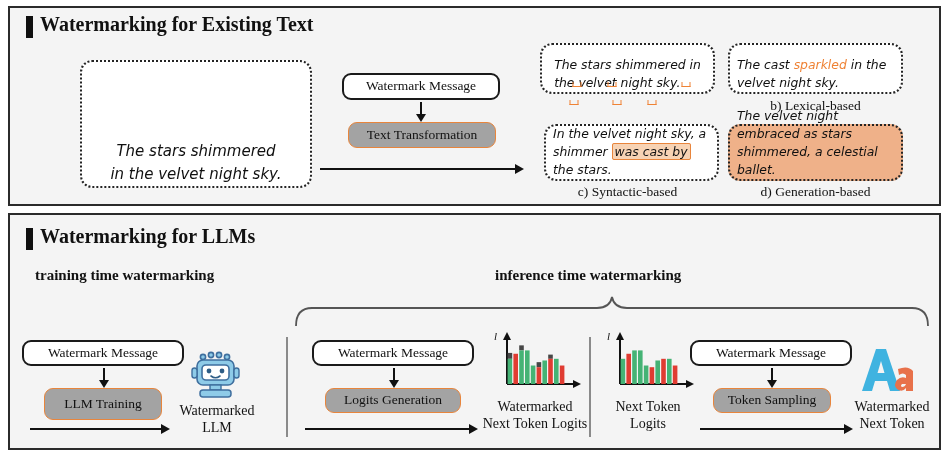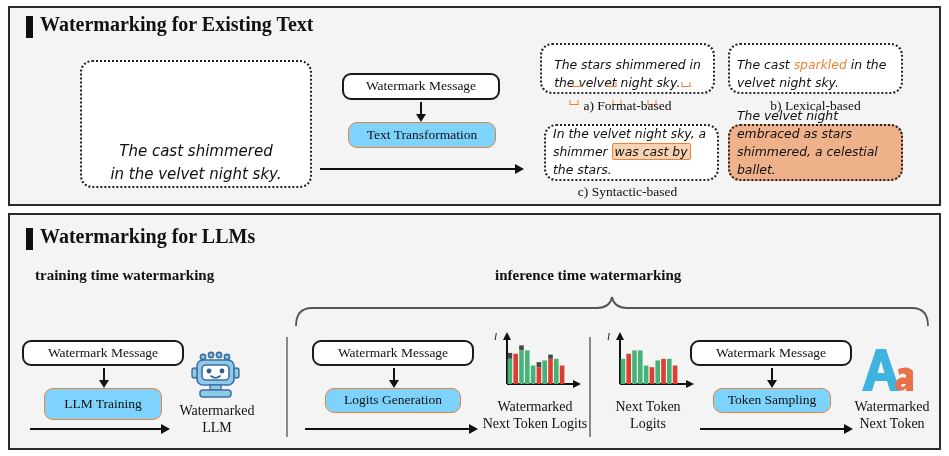--- a/index.html
+++ b/index.html
@@ -45,21 +45,21 @@
     font-family: "Liberation Serif", serif;
     font-size: 13.5px;
     color: #111;
     line-height: 1.25;
   }
   .rbox.white {
     background: #ffffff;
     border: 2px solid #1a1a1a;
   }
   .rbox.orange {
-    background: #7dd3fc;
+    background: #a3a3a3;
     border: 1.6px solid #e8853c;
   }
   .dotbox {
     position: absolute;
     border: 2.2px dotted #232323;
     border-radius: 12px;
     background: #ffffff;
     display: flex; align-items: flex-end; justify-content: center;
     text-align: center;
   }
@@ -169,55 +169,55 @@
 
 <div id="figure">
 
   <div class="panel" id="panel-top"></div>
 
   <div class="title-bar" style="left:26px; top:16px;"></div>
   <div class="sect-title" style="left:40px; top:13px;">Watermarking for Existing Text</div>
 
   <div class="dotbox" style="left:80px; top:60px; width:232px; height:128px;">
     <div class="big-sample">
-      <span>The cast shimmered</span><br>
+      <span>The stars shimmered</span><br>
       <span>in the velvet night sky.</span>
     </div>
   </div>
 
   <div class="rbox white" style="left:342px; top:73px; width:158px; height:27px;">Watermark Message</div>
   <div class="v-arrow" style="left:420px; top:102px; height:13px;"></div>
   <div class="rbox orange" style="left:348px; top:122px; width:148px; height:26px;">Text Transformation</div>
   <div class="h-arrow" style="left:320px; top:168px; width:196px;"></div>
 
   <div class="dotbox" style="left:540px; top:43px; width:175px; height:51px;">
     <div class="sample-text">
       The<span class="fmt-mark"></span> stars<span class="fmt-mark"></span> shimmered<span class="fmt-mark"></span> in<br>
       the<span class="fmt-mark"></span> velvet<span class="fmt-mark"></span> night<span class="fmt-mark"></span> sky.
     </div>
   </div>
-  <div class="caption" style="left:540px; top:98px; width:175px;">a) Format-based</div>
 
   <div class="dotbox" style="left:728px; top:43px; width:175px; height:51px;">
     <div class="sample-text">
       <span>The cast </span><span class="hl-word">sparkled</span><span> in the velvet night sky.</span>
     </div>
   </div>
   <div class="caption" style="left:728px; top:98px; width:175px;">b) Lexical-based</div>
 
   <div class="dotbox" style="left:544px; top:124px; width:175px; height:57px;">
     <div class="sample-text">
       <span>In the velvet night sky, a shimmer </span><span class="hl-box">was cast by</span><span> the stars.</span>
     </div>
   </div>
   <div class="caption" style="left:540px; top:184px; width:175px;">c) Syntactic-based</div>
 
   <div class="dotbox filled" style="left:728px; top:124px; width:175px; height:57px;">
     <div class="sample-text">The velvet night embraced as stars shimmered, a celestial ballet.</div>
   </div>
+  <div class="caption" style="left:728px; top:184px; width:175px;">d) Generation-based</div>
 
   <div class="panel" id="panel-bottom"></div>
 
   <div class="title-bar" style="left:26px; top:228px;"></div>
   <div class="sect-title" style="left:40px; top:225px;">Watermarking for LLMs</div>
 
   <div class="sub-label" style="left:35px; top:267px;">training time watermarking</div>
   <div class="sub-label" style="left:495px; top:267px;">inference time watermarking</div>
 
   <div class="brace" style="left:292px; top:296px; width:640px; height:30px;">

